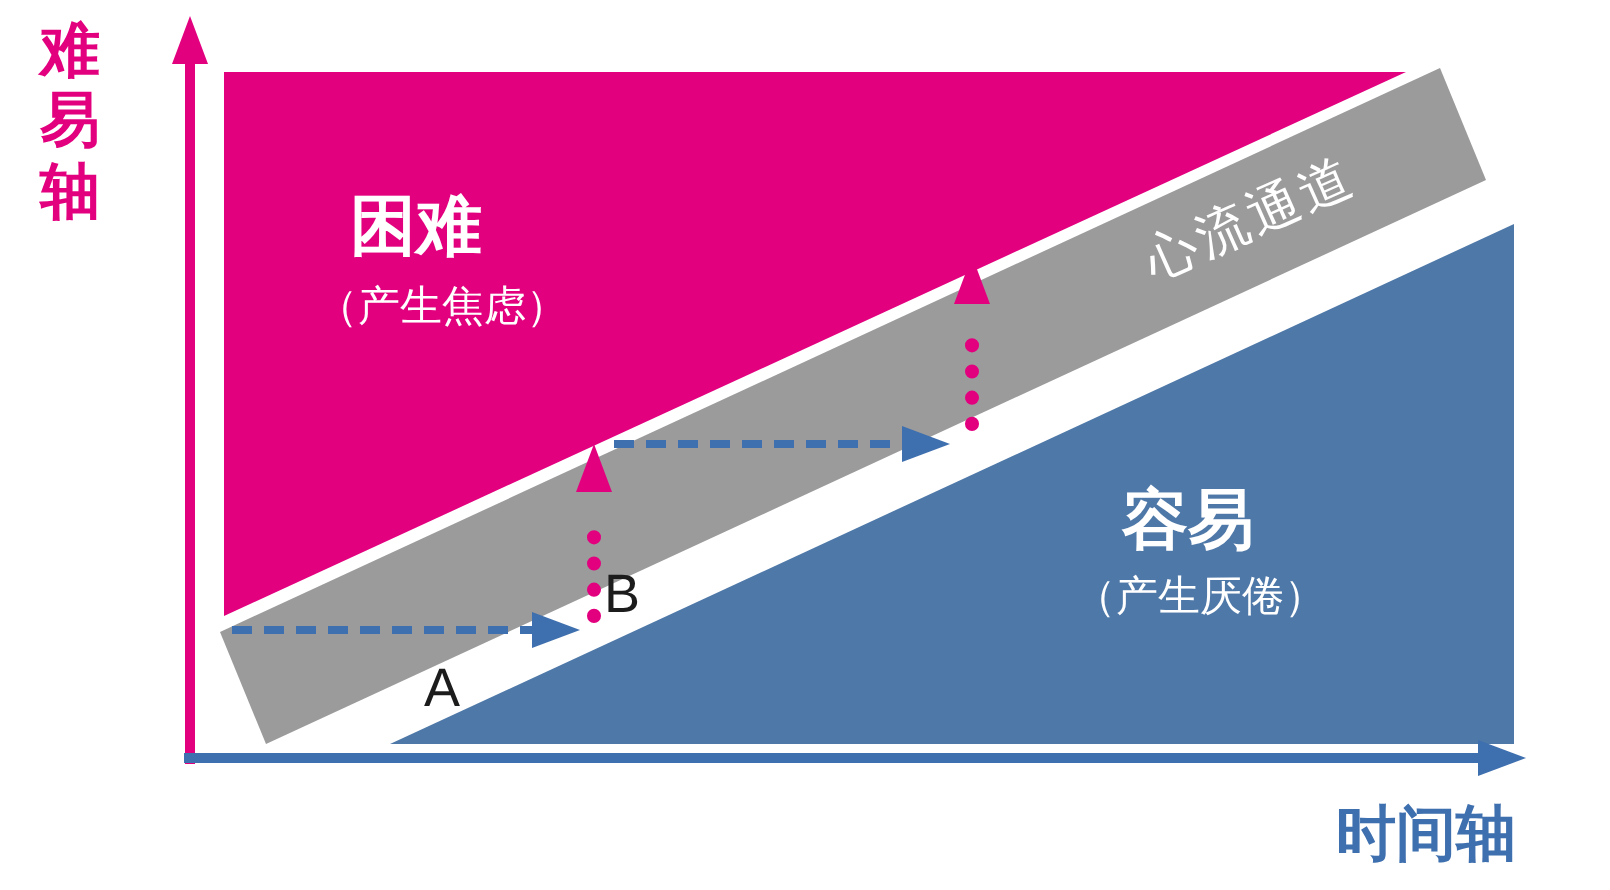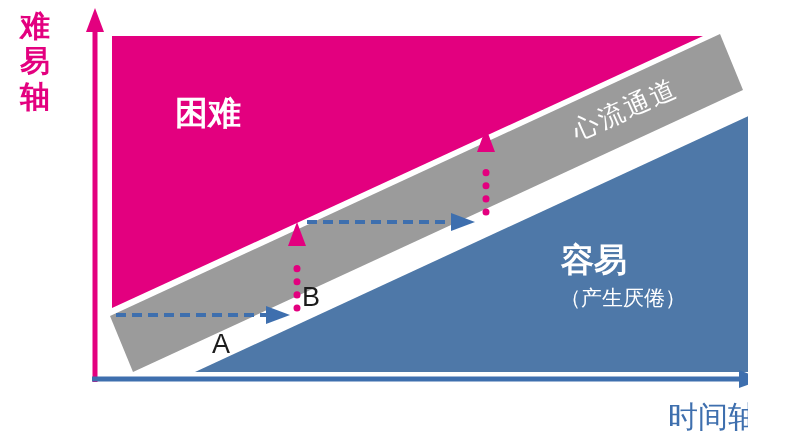--- a/index.html
+++ b/index.html
@@ -1,38 +1,38 @@
 <!DOCTYPE html>
 <html style="--magenta: #e3007f; --region_blue: #4e78a8; --channel_gray: #9b9b9b; --axis_blue: #3e6fae; --label_dark: #1c1c1c; --white: #ffffff;"><head>
 <meta charset="utf-8">
 <style>
   html,body{margin:0;padding:0;background:#ffffff;}
   body{font-family:"Liberation Sans","DejaVu Sans",sans-serif;}
-  .stage{position:relative;width:748px;height:445px;background:#fff;overflow:hidden;}
+  .stage{position:relative;width:805px;height:445px;background:#fff;overflow:hidden;}
   .stage svg{position:absolute;left:0;top:0;}
 
   
   .fill-magenta{fill:var(--magenta);}
   .fill-region-blue{fill:var(--region_blue);}
   .fill-gray{fill:var(--channel_gray);}
   .fill-axis-blue{fill:var(--axis_blue);}
   .stroke-magenta{stroke:var(--magenta);}
   .stroke-axis-blue{stroke:var(--axis_blue);}
 
   .label{position:absolute;white-space:nowrap;}
   .y-axis-label{left:20px;top:8px;width:34px;font-size:30px;line-height:1.18;
     color:var(--magenta);font-weight:600;word-break:break-all;white-space:normal;
     letter-spacing:1px;}
-  .x-axis-label{left:668px;top:397px;font-size:30px;font-weight:400;color:var(--axis_blue);}
+  .x-axis-label{left:668px;top:397px;font-size:30px;font-weight:700;color:var(--axis_blue);}
   .region-title{font-size:33px;font-weight:600;color:var(--white);text-align:center;}
   .region-sub{font-size:21px;font-weight:400;color:var(--white);text-align:center;}
   .difficult-title{left:138px;top:91px;width:140px;}
   .difficult-sub{left:126px;top:139px;width:190px;}
   .easy-title{left:524px;top:238px;width:140px;}
-  .easy-sub{left:539px;top:284px;width:168px;}
+  .easy-sub{left:516px;top:284px;width:168px;}
   .channel-label{left:540px;top:92px;width:170px;text-align:center;font-size:26px;
     color:var(--white);letter-spacing:2px;transform:rotate(-24deg);}
   .point-label{font-size:27px;color:var(--label_dark);}
   .point-a{left:212px;top:329px;}
   .point-b{left:302px;top:282px;}
 </style>
 </head>
 <body>
 
 <div class="stage">
@@ -60,20 +60,21 @@
     <line x1="307" y1="222" x2="451" y2="222" stroke-width="4" stroke-dasharray="10 6" class="stroke-axis-blue"></line>
     <polygon points="475,222 451,213 451,231" class="fill-axis-blue"></polygon>
 
     <line x1="486" y1="212" x2="486" y2="160" stroke-width="7" stroke-dasharray="0.1 13" stroke-linecap="round" class="stroke-magenta"></line>
     <polygon points="486,128 477,152 495,152" class="fill-magenta"></polygon>
   </svg>
 
   <div class="label y-axis-label">难易轴</div>
 
   <div class="label region-title difficult-title">困难</div>
+  <div class="label region-sub difficult-sub">（产生焦虑）</div>
 
   <div class="label channel-label">心流通道</div>
 
   <div class="label region-title easy-title">容易</div>
   <div class="label region-sub easy-sub">（产生厌倦）</div>
 
   <div class="label point-label point-a">A</div>
   <div class="label point-label point-b">B</div>
 
   <div class="label x-axis-label">时间轴</div>

